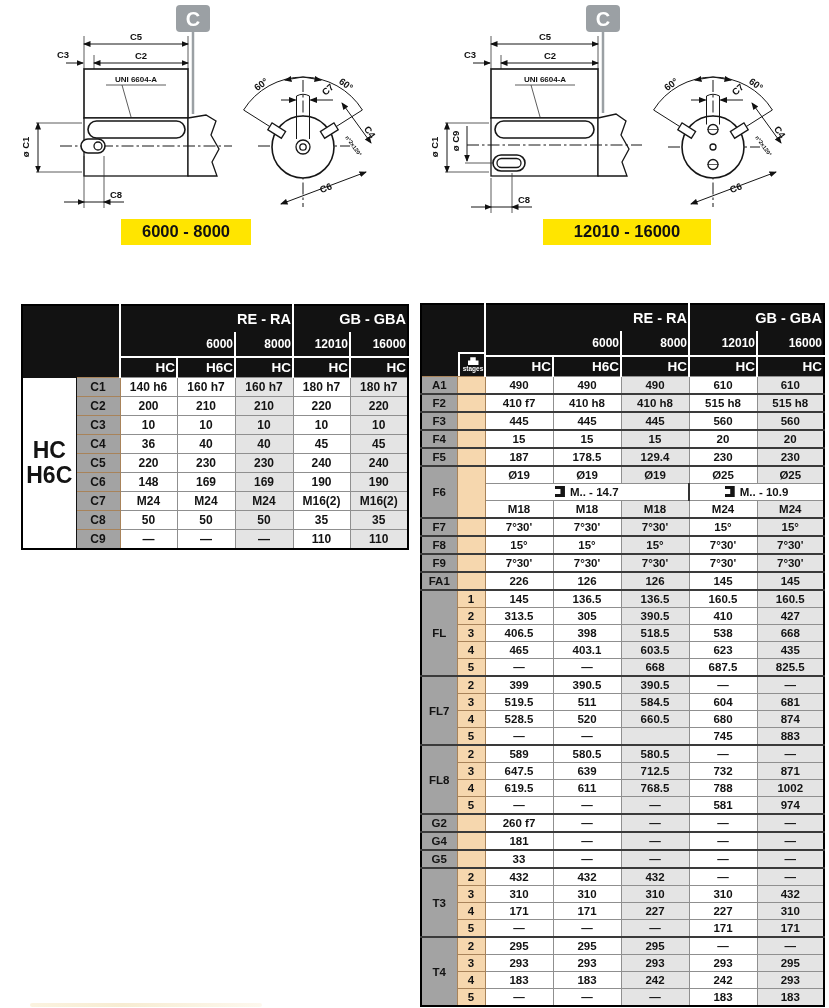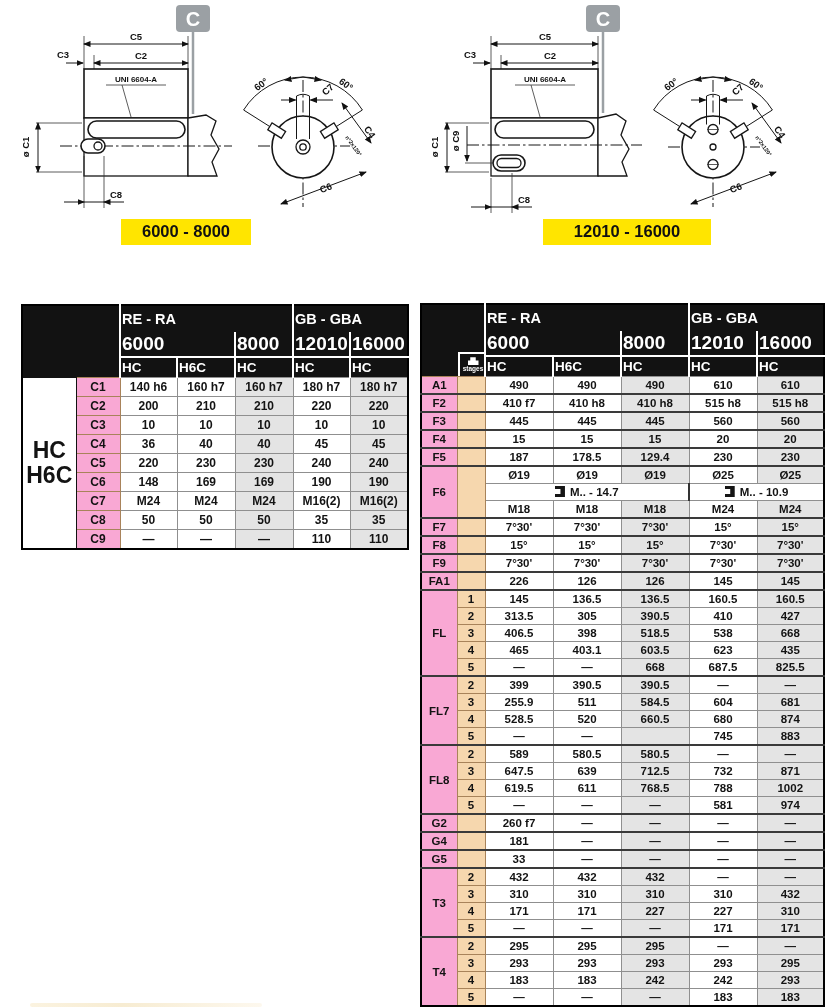--- a/index.html
+++ b/index.html
@@ -20,33 +20,33 @@
   .sml{font-size:5.6px;font-weight:bold;fill:#111;text-anchor:middle;}
   .uni{font-size:8px;font-weight:bold;fill:#111;text-anchor:middle;}
   .badge-t{font-size:20px;font-weight:bold;fill:#fff;text-anchor:middle;}
   .cap-t{font-size:16.5px;font-weight:bold;fill:#111;text-anchor:middle;}
 
   
   .dims{border-collapse:collapse;table-layout:fixed;border:2px solid #000;position:absolute;}
   #tblLeft{left:21px;top:304px;width:386px;}
   #tblRight{left:420px;top:303px;width:403px;}
   .dims th,.dims td{overflow:hidden;white-space:nowrap;padding:0 1px;}
-  .dims thead th{background:#121212;color:#fff;font-weight:bold;border:0;text-align:left;margin-top:20px;}
+  .dims thead th{background:#121212;color:#fff;font-weight:bold;border:0;text-align:right;margin-top:20px;}
   .hr1 th{font-size:14.5px;height:26px;}
-  .hr2 th{font-size:19px;height:24px;}
+  .hr2 th{font-size:12px;height:24px;}
   .hr3 th{font-size:13.5px;height:19px;}
   .wl{border-left:2px solid #fff !important;}
   .wt{border-top:2px solid #fff !important;}
   .corner{background:#121212;position:relative;}
   .dims tbody td{border:1px solid #8f8f8f;font-weight:bold;color:#131313;
                  text-align:center;background:#fff;}
   #tblLeft tbody td{font-size:12px;height:18px;}
   #tblRight tbody td{font-size:11.5px;height:16px;}
   .dims td.shade{background:#e4e4e4;}
-  .dims td.rowlab{background:#f9a8d4;border:1px solid #a8835a;font-size:11.5px;}
+  .dims td.rowlab{background:#a3a3a3;border:1px solid #a8835a;font-size:11.5px;}
   .dims td.stage{background:#f6d7ae;border:1px solid #a8835a;font-size:11px;}
   .dims tr.grp td{border-top:2px solid #3a3a3a;}
   td.side{background:#121212;color:#fff;border:1px solid #121212 !important;}
   td.side div{font-size:23px;font-weight:bold;line-height:1.08;text-align:center;}
   td.msep{border-left:2px solid #333 !important;}
   .bolt{display:inline-block;width:10px;height:11px;background:#151515;vertical-align:-1px;
         margin-right:5px;
         clip-path:polygon(100% 0,0 0,0 28%,55% 28%,55% 72%,0 72%,0 100%,100% 100%);}
   .stagebox{position:absolute;left:36px;bottom:0;width:26px;height:22px;
             border-left:2px solid #fff;border-top:2px solid #fff;
@@ -520,21 +520,21 @@
         <td class="rowlab" rowspan="4">FL7</td>
         <td class="stage">2</td>
         <td>399</td>
         <td>390.5</td>
         <td class="shade">390.5</td>
         <td>—</td>
         <td class="shade">—</td>
       </tr>
       <tr>
         <td class="stage">3</td>
-        <td>255.9</td>
+        <td>519.5</td>
         <td>511</td>
         <td class="shade">584.5</td>
         <td>604</td>
         <td class="shade">681</td>
       </tr>
       <tr>
         <td class="stage">4</td>
         <td>528.5</td>
         <td>520</td>
         <td class="shade">660.5</td>

